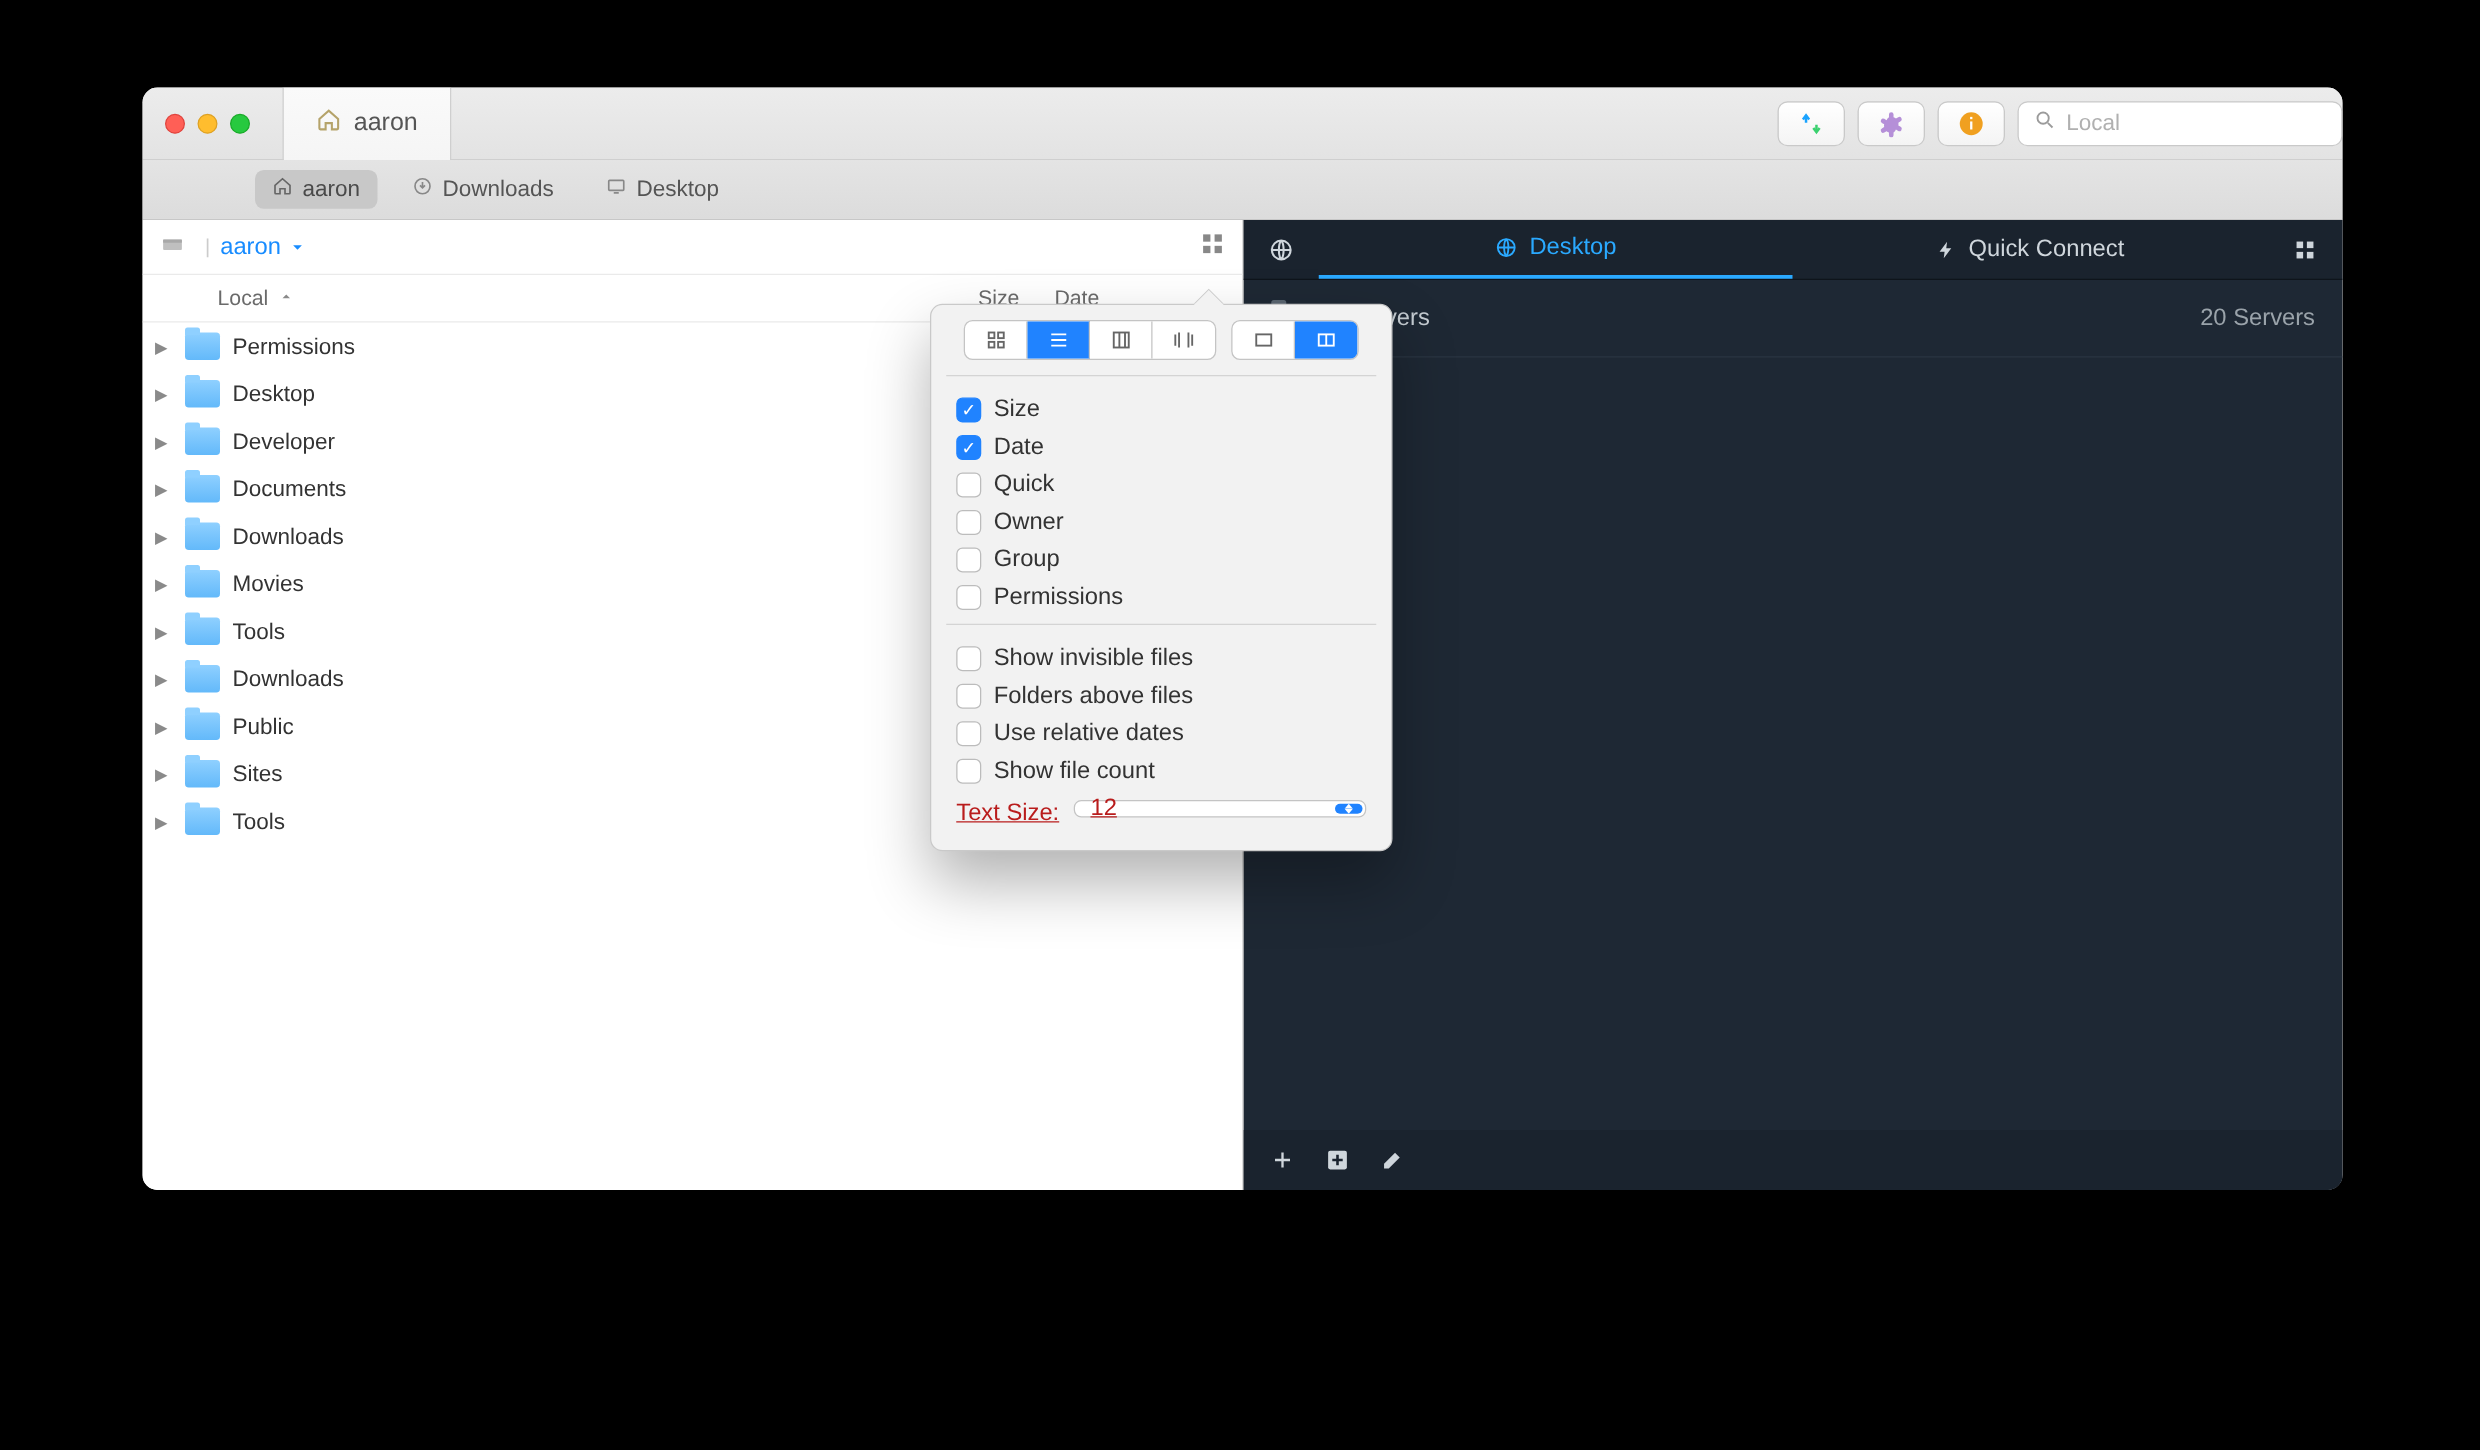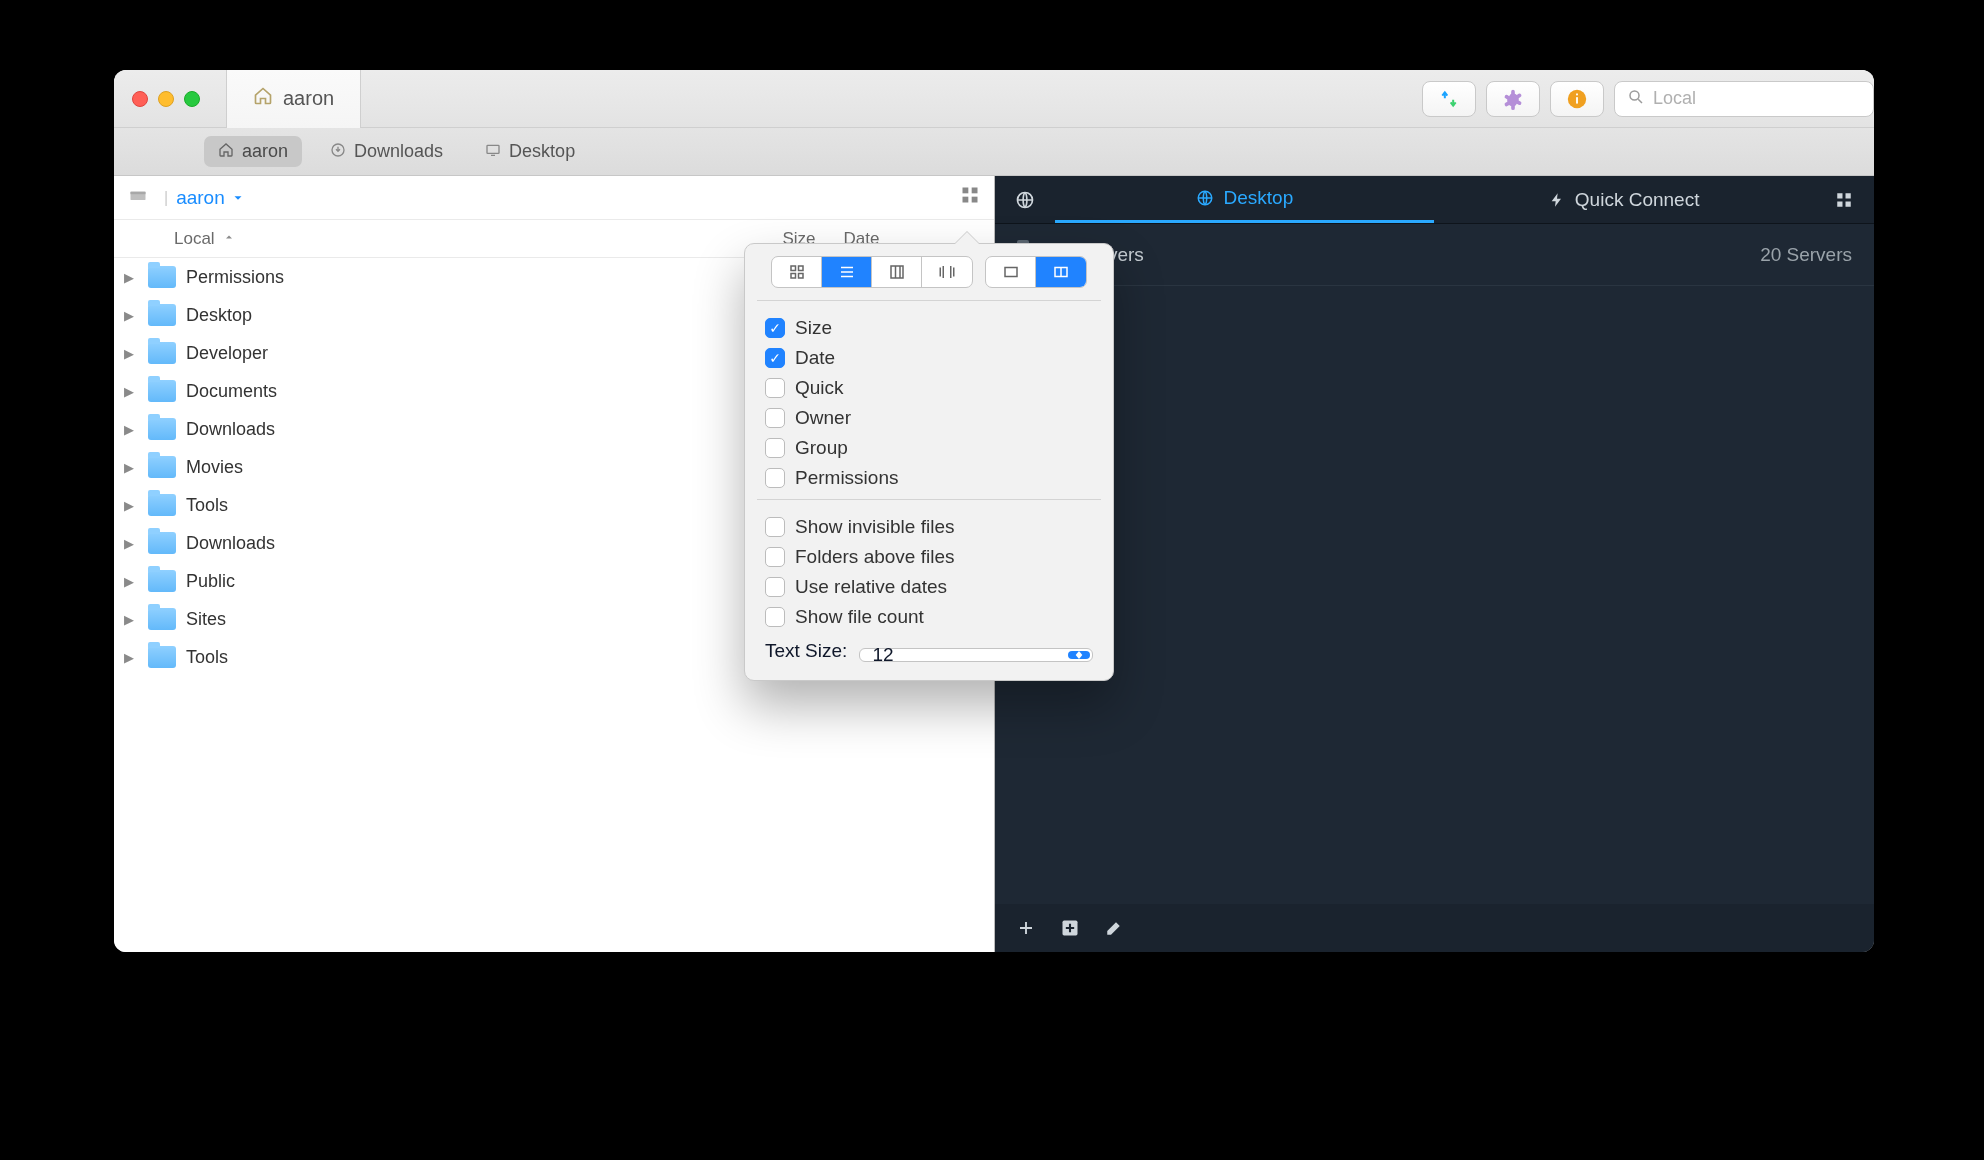--- a/index.html
+++ b/index.html
@@ -133,21 +133,21 @@
 .segmented{display:flex;border:1px solid #c4c4c4;border-radius:7px;overflow:hidden;background:#fff;}
 .seg-btn{width:50px;height:30px;display:flex;align-items:center;justify-content:center;color:#555;border-right:1px solid #c4c4c4;}
 .seg-btn:last-child{border-right:0;}
 .seg-btn.active{background:#2083ff;color:#fff;}
 .seg-btn svg{width:18px;height:18px;}
 
 .pop-hr{border:0;border-top:1px solid #d4d4d4;margin:6px 0 12px;}
 .chk-row{display:flex;align-items:center;gap:10px;padding:4px 8px;font-size:19px;color:#333;}
 .chk{width:20px;height:20px;border-radius:5px;border:1px solid #bcbcbc;background:#fff;display:flex;align-items:center;justify-content:center;color:#fff;font-size:14px;}
 .chk.checked{background:#2083ff;border-color:#2083ff;}
-.txt-size-row{display:flex;align-items:flex-end;gap:12px;padding:8px 8px 0;font-size:19px;color:#0f172a;}
+.txt-size-row{display:flex;align-items:flex-start;gap:12px;padding:8px 8px 0;font-size:19px;color:#b91c1c;text-decoration:underline;}
 .selectbox{flex:1;height:14px;border:1px solid #c4c4c4;border-radius:6px;background:#fff;display:flex;align-items:center;padding:0 8px 0 12px;position:relative;}
 .select-stepper{position:absolute;right:2px;top:2px;bottom:2px;width:22px;background:#2083ff;border-radius:4px;display:flex;flex-direction:column;align-items:center;justify-content:center;color:#fff;font-size:9px;}
 
 
 .rp-tabs{height:48px;display:flex;align-items:stretch;background:#1a232e;border-bottom:1px solid #0e141b;}
 .rp-tab-side{width:60px;display:flex;align-items:center;justify-content:center;color:#aeb7be;}
 .rp-tab{flex:1;display:flex;align-items:center;justify-content:center;gap:10px;font-size:19px;color:#cfd6dc;}
 .rp-tab.active{color:#2aa9ff;}
 .rp-tab.active{border-bottom:3px solid #2aa9ff;}
 .rp-row{display:flex;align-items:center;height:62px;padding:0 22px;font-size:19px;color:#c5ccd2;border-bottom:1px solid #2a3541;}

